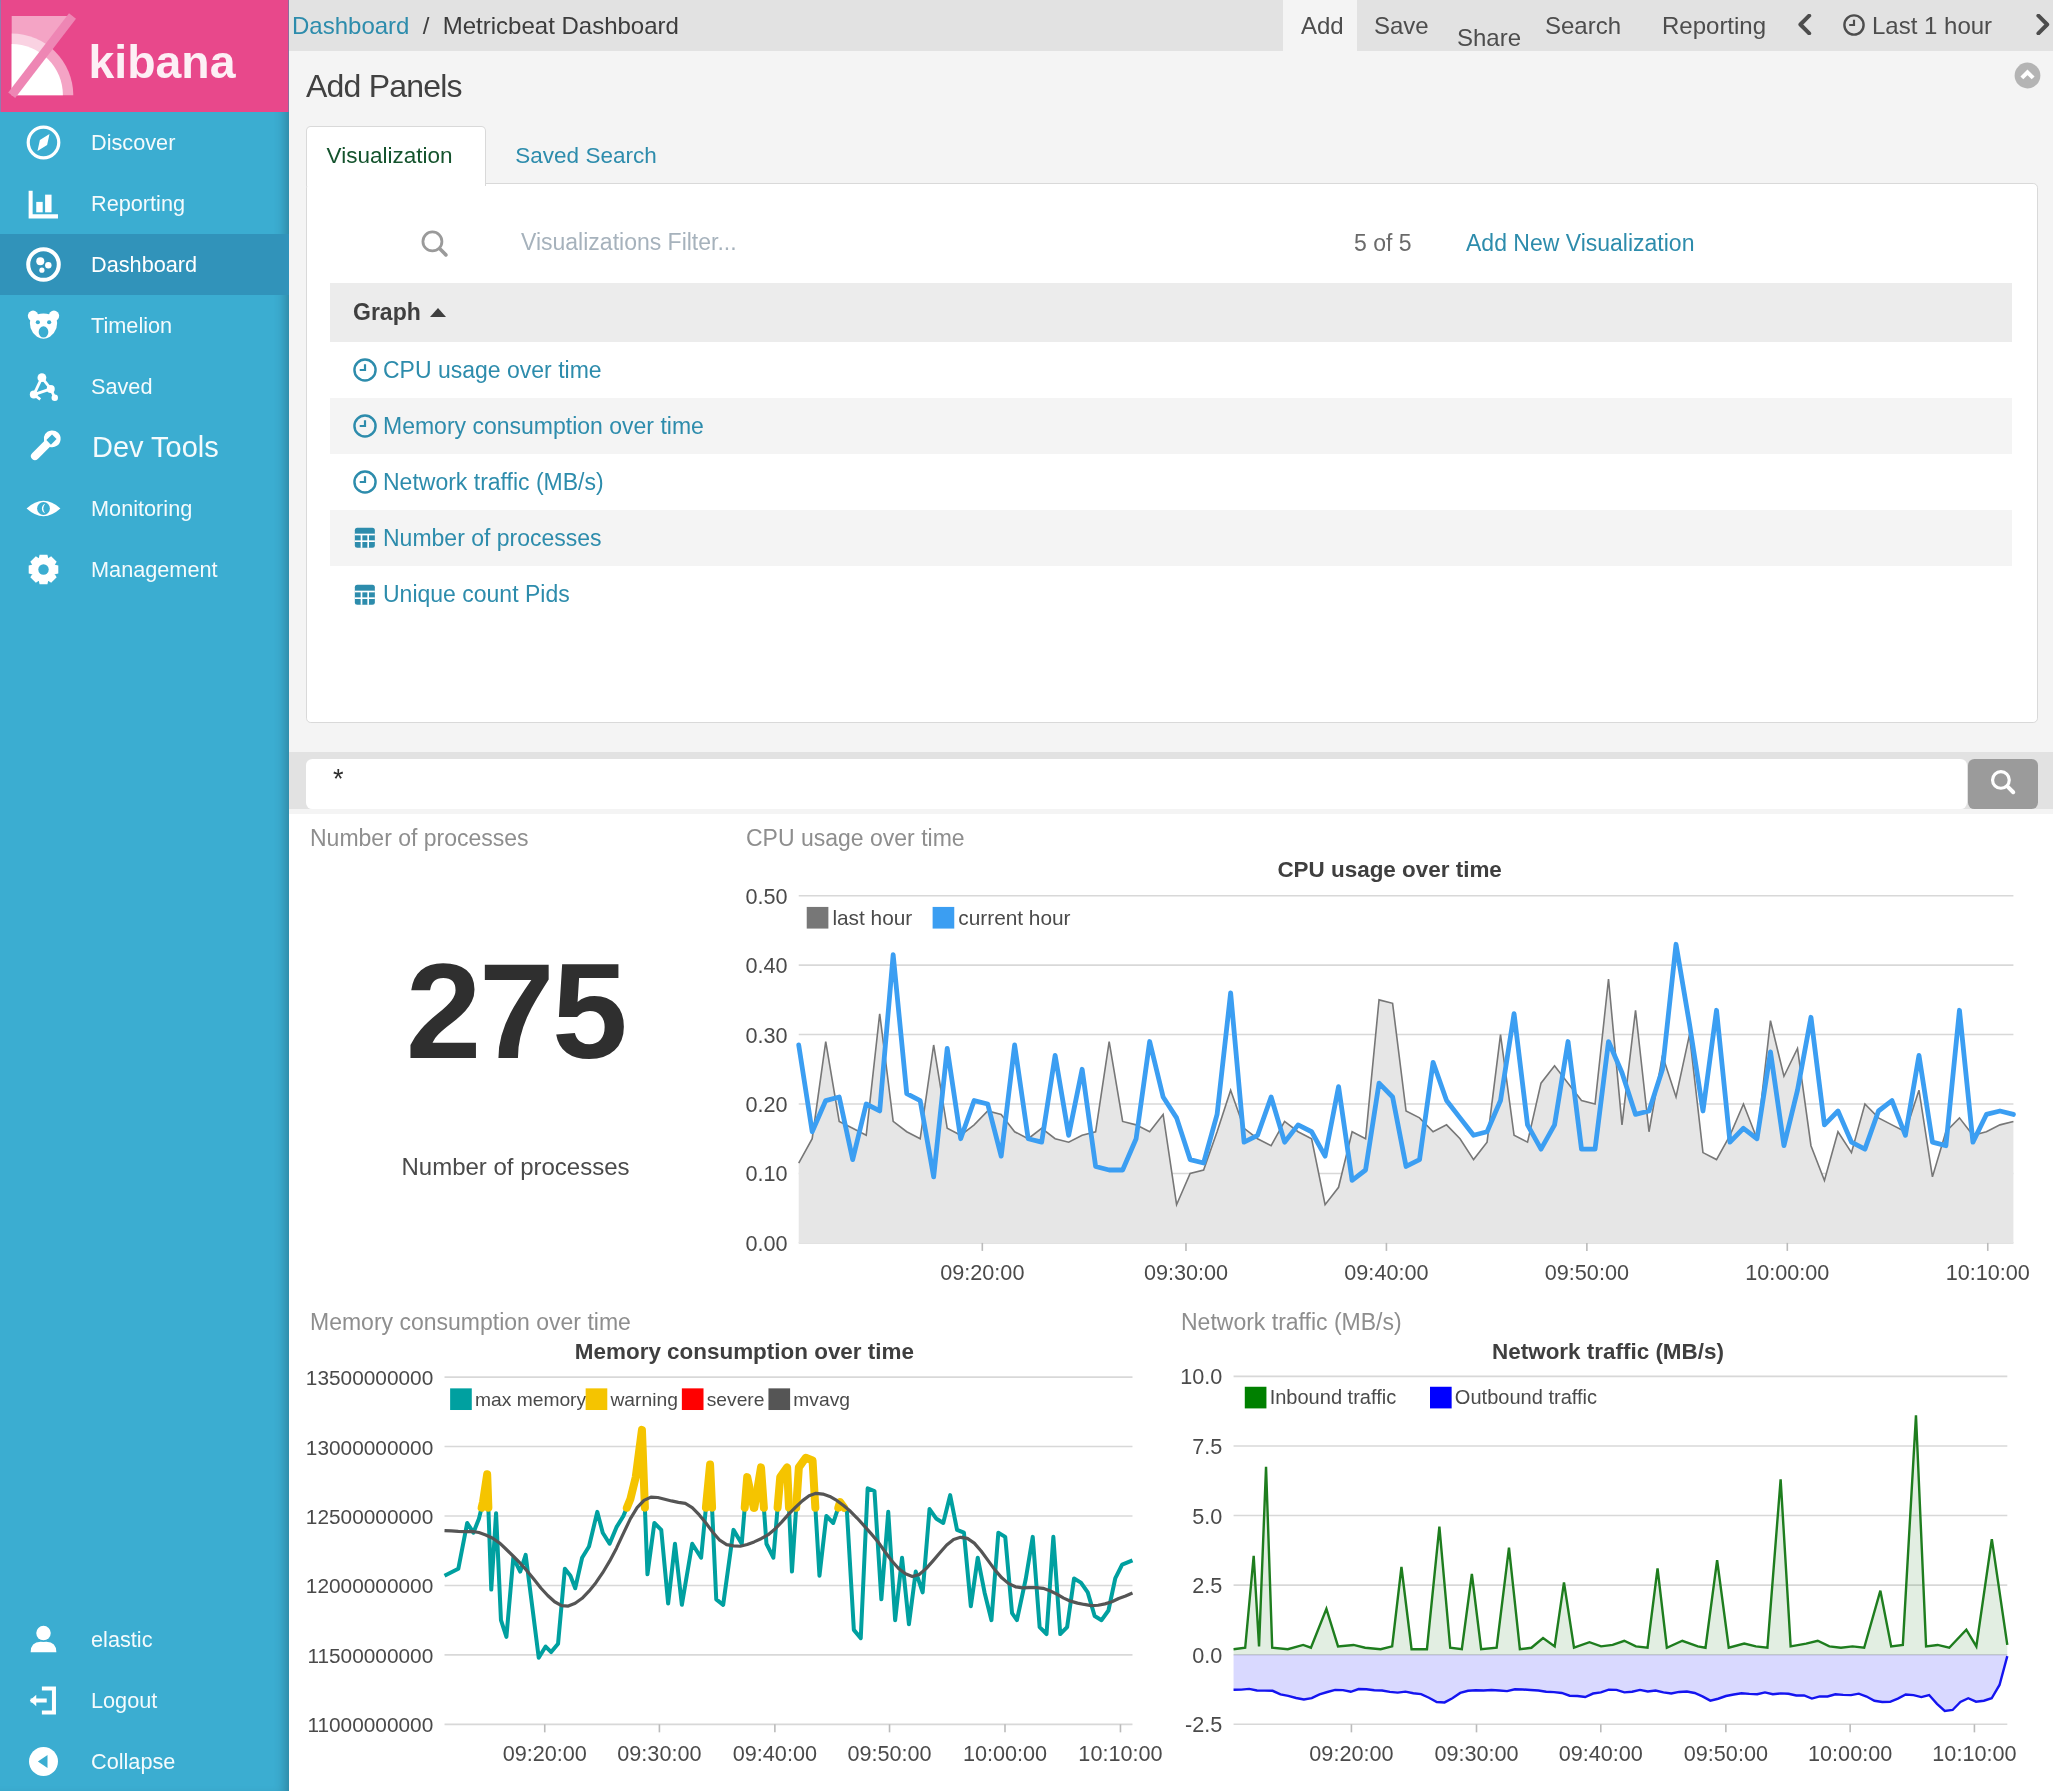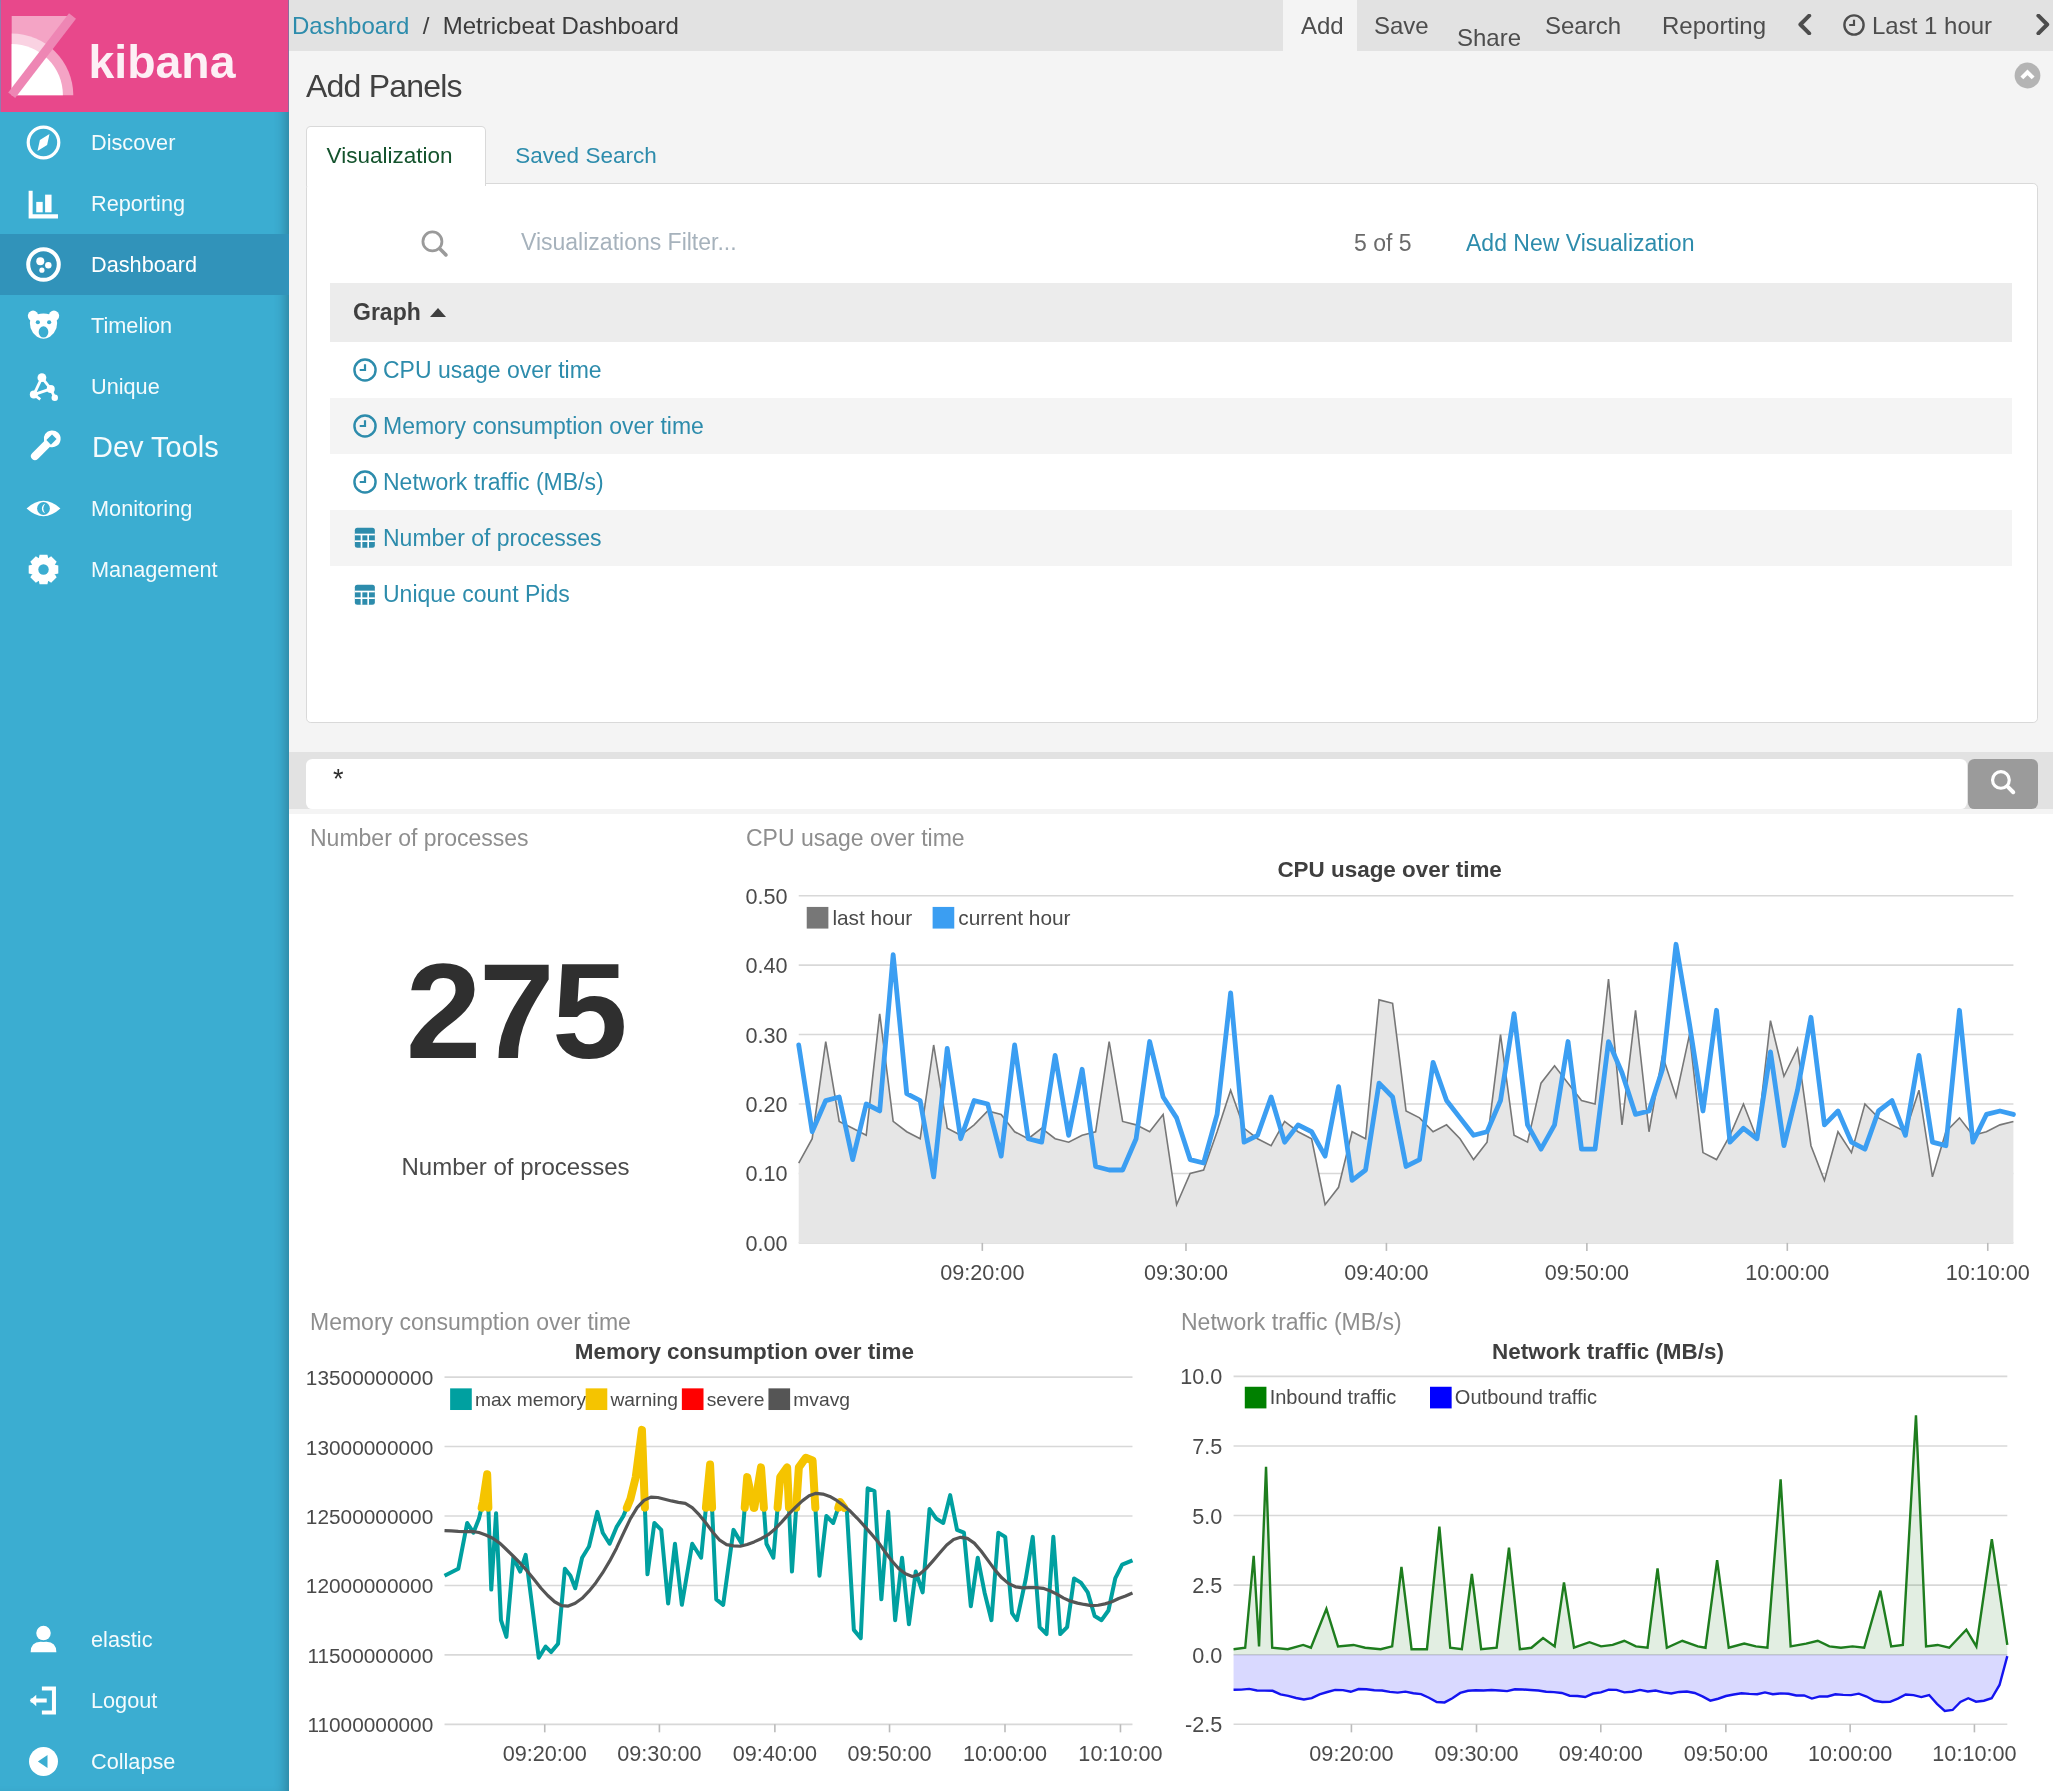--- a/index.html
+++ b/index.html
@@ -265,21 +265,21 @@
       <line x1="-12" y1="10" x2="9" y2="3"></line>
       <line x1="-2" y1="-11" x2="9" y2="3"></line>
       <line x1="9" y2="14" x2="14" y1="3"></line>
       <line x1="-12" y1="10" x2="-4" y2="16"></line>
     </g>
     <circle cx="-12" cy="10" r="5" fill="#FFFFFF"></circle>
     <circle cx="-2" cy="-11" r="5.5" fill="#FFFFFF"></circle>
     <circle cx="9" cy="3" r="5" fill="#FFFFFF"></circle>
     <circle cx="14" cy="14" r="4" fill="#FFFFFF"></circle>
   </svg>
-<div style="position:absolute;left:91px;top:356px;width:192px;height:61px;line-height:61px;font-size:21.7px;color:rgba(255,255,255,0.95)">Unique</div>
+<div style="position:absolute;left:91px;top:356px;width:192px;height:61px;line-height:61px;font-size:21.7px;color:rgba(255,255,255,0.95)">Saved</div>
 <div style="position:absolute;left:0;top:417px;width:289px;height:61px;"></div>
 <svg style="position:absolute;left:25px;top:429px" width="37" height="37" viewBox="-23 -23 46 46">
     <g transform="rotate(45)">
       <path d="M-5,-6 A10.5,10.5 0 1 1 5,-6 L5,15 A5,5 0 0 1 -5,15 Z" fill="#FFFFFF"></path>
       <rect x="-4" y="-19" width="8" height="10" fill="#3BADD1"></rect>
     </g>
   </svg>
 <div style="position:absolute;left:92px;top:417px;width:192px;height:61px;line-height:61px;font-size:29px;color:rgba(255,255,255,0.95)">Dev Tools</div>
 <div style="position:absolute;left:0;top:478px;width:289px;height:61px;"></div>
 <svg style="position:absolute;left:25px;top:490px" width="37" height="37" viewBox="-23 -23 46 46">

